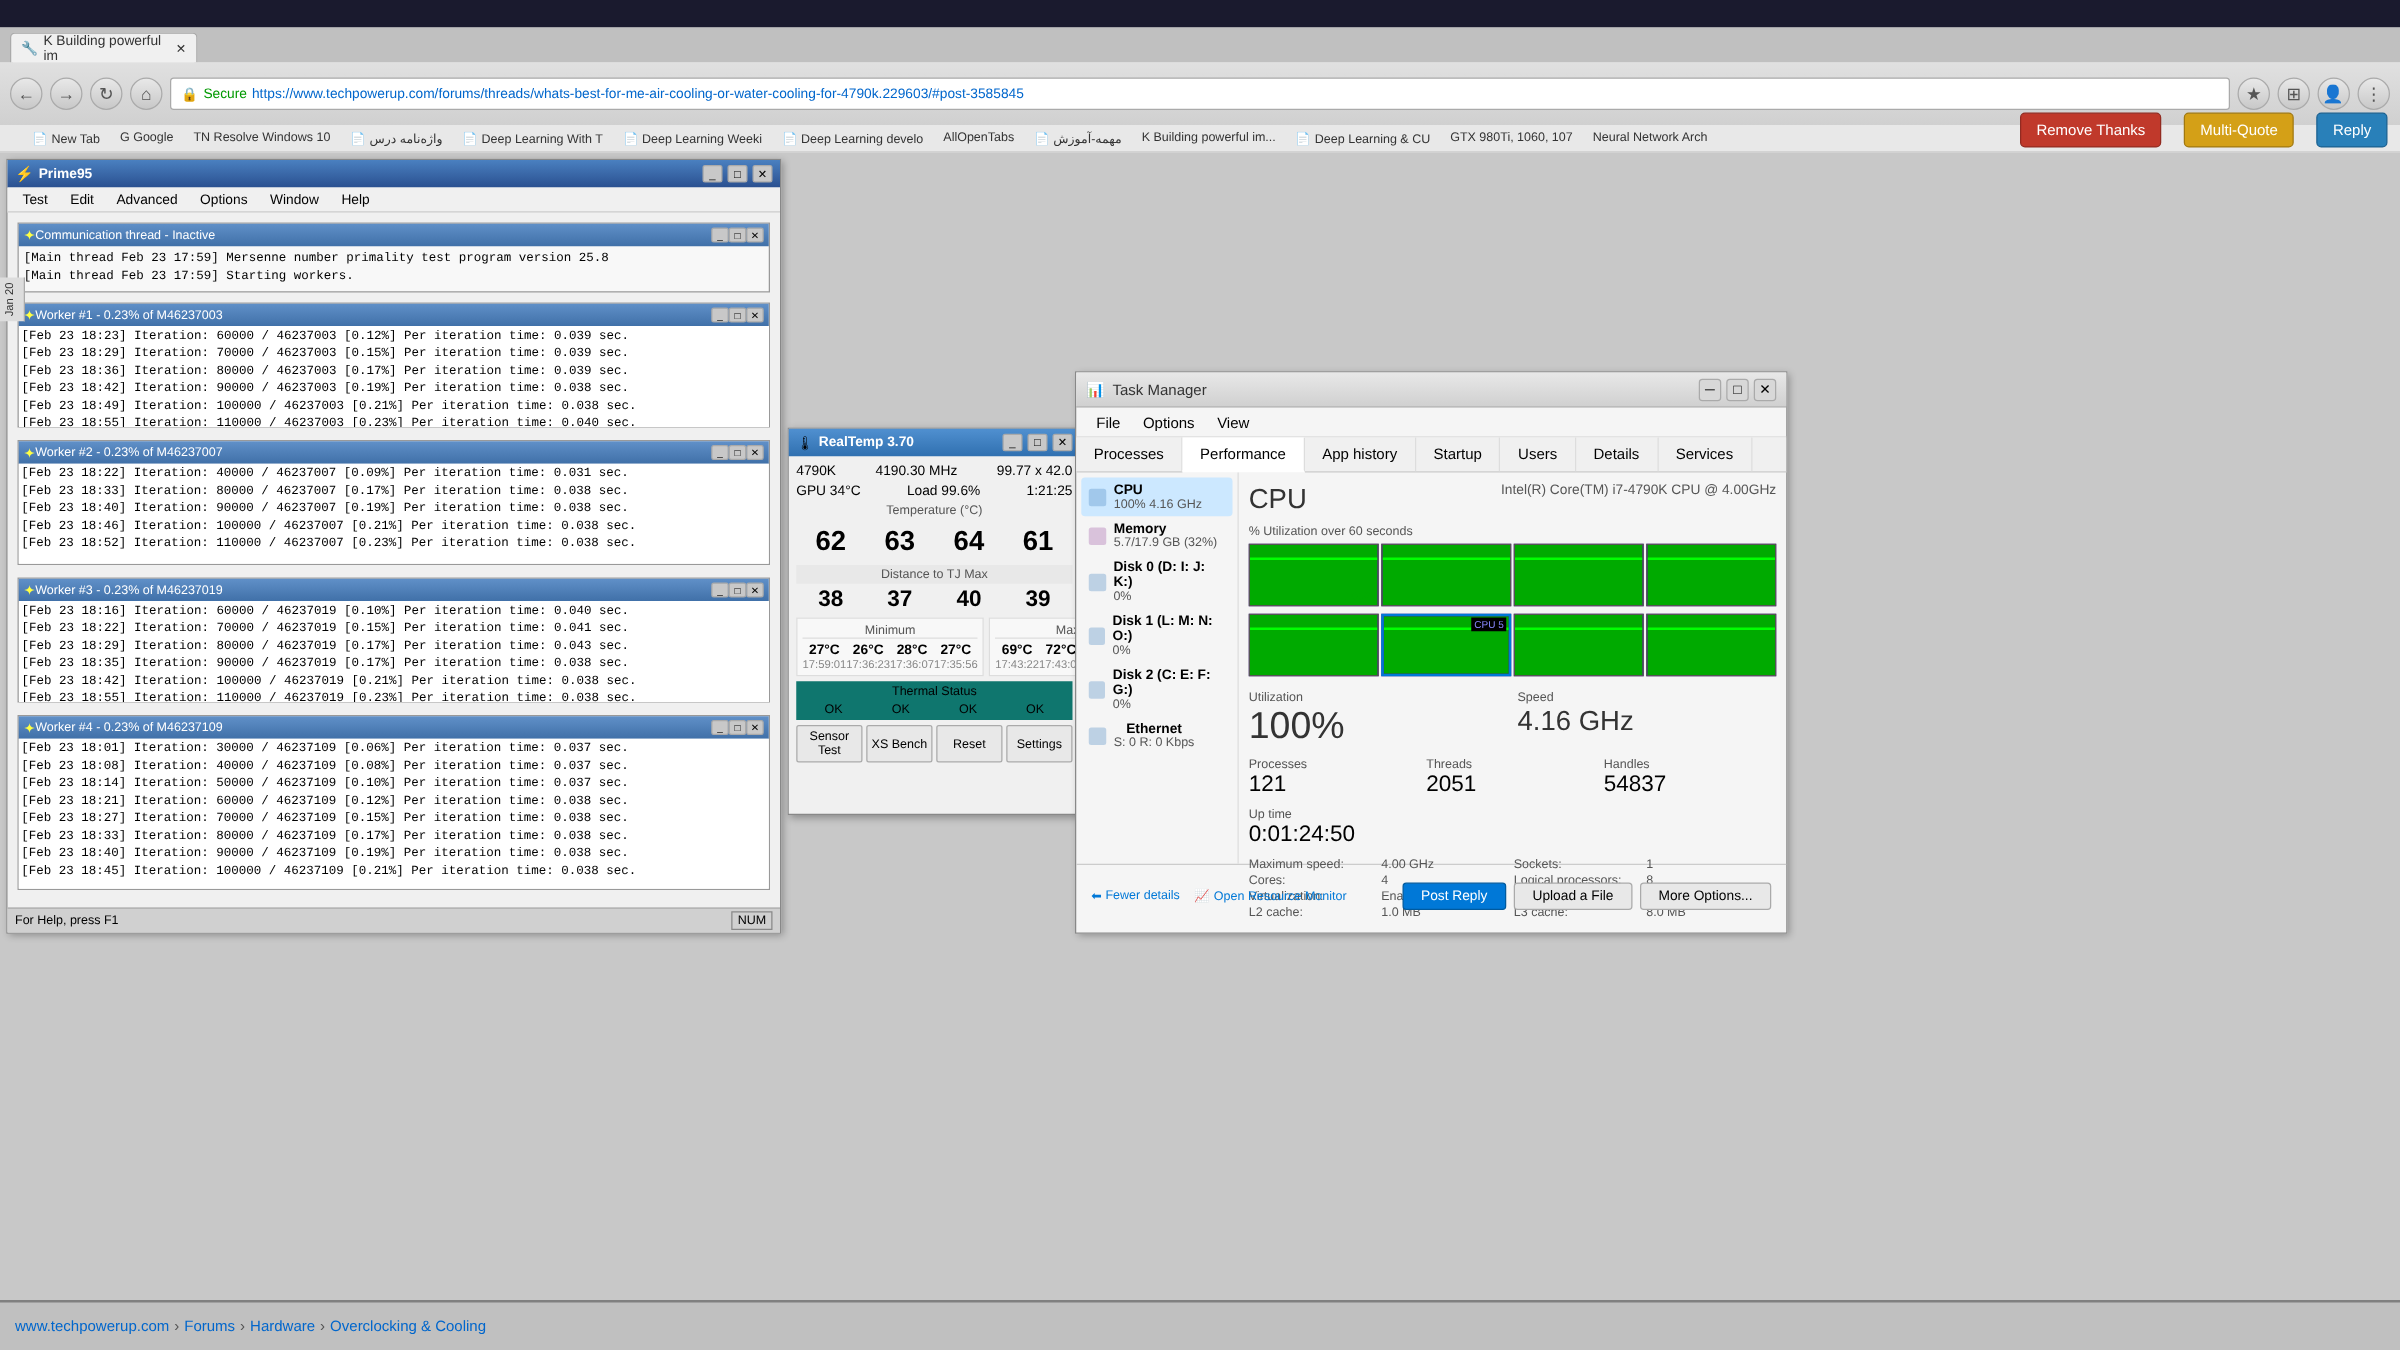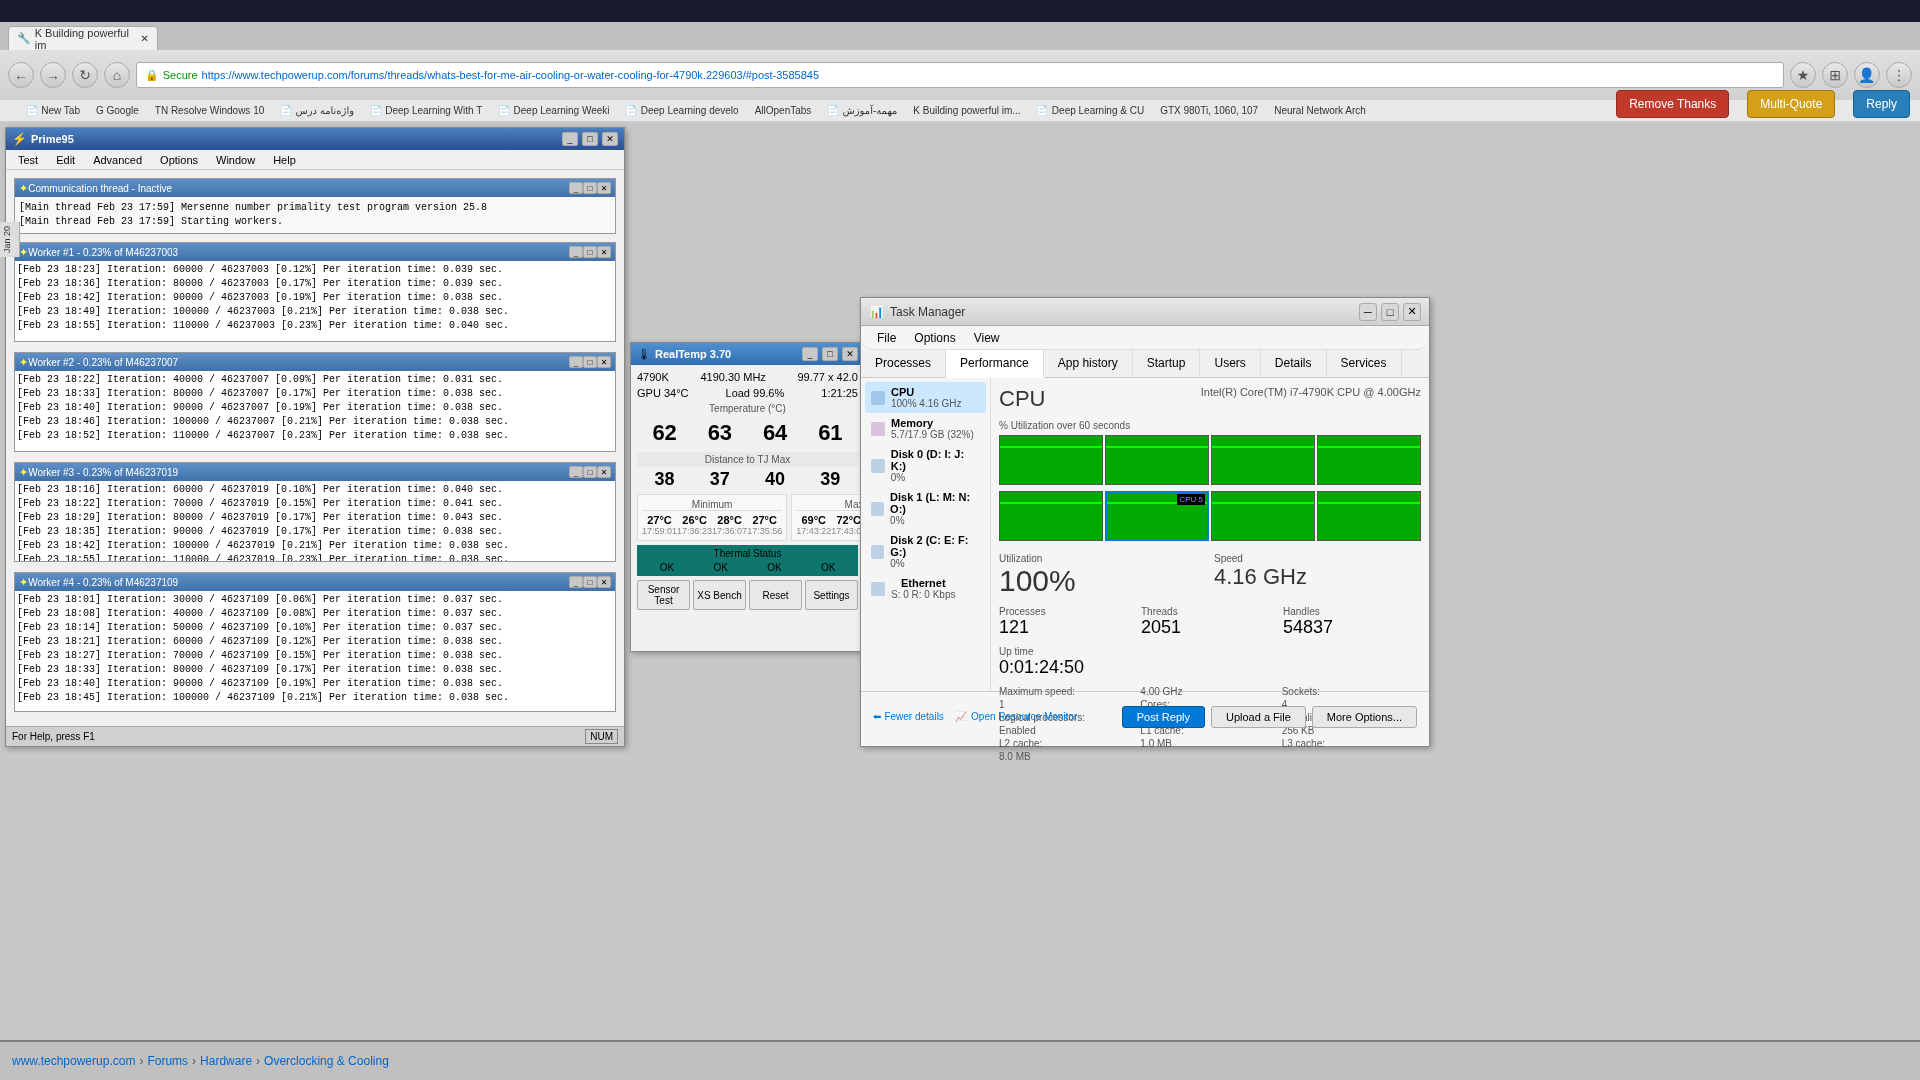--- a/index.html
+++ b/index.html
@@ -104,21 +104,21 @@
       position: absolute; top: 175px; left: 860px; width: 570px; height: 450px;
       background: #f5f5f5; border: 1px solid #888; box-shadow: 2px 2px 6px rgba(0,0,0,0.3);
     }
     .tm-titlebar {
       height: 28px; background: linear-gradient(to bottom, #e8e8e8, #d0d0d0);
       border-bottom: 1px solid #aaa; display: flex; align-items: center; padding: 0 8px;
     }
     .tm-title { font-size: 12px; color: #333; flex: 1; }
     .tm-win-btns { display: flex; gap: 4px; }
     .tm-win-btn { width: 18px; height: 18px; border-radius: 3px; border: 1px solid #aaa; background: #d8d8d8; cursor: pointer; display: flex; align-items: center; justify-content: center; font-size: 11px; }
-    .tm-menubar { height: 24px; display: flex; align-items: center; padding: 0 8px; gap: 2px; border-bottom: 1px solid #ddd; border-radius: 12px; }
+    .tm-menubar { height: 24px; display: flex; align-items: center; padding: 0 8px; gap: 2px; border-bottom: 1px solid #ddd; }
     .tm-menu { padding: 3px 8px; font-size: 12px; cursor: pointer; }
     .tm-tabs { display: flex; border-bottom: 1px solid #ccc; background: #f0f0f0; }
     .tm-tab { padding: 6px 14px; font-size: 12px; cursor: pointer; border-right: 1px solid #ddd; }
     .tm-tab.active { background: white; border-bottom: 2px solid white; margin-bottom: -1px; }
     .tm-sidebar { width: 130px; border-right: 1px solid #ddd; padding: 4px; }
     .tm-sidebar-item { display: flex; align-items: center; gap: 6px; padding: 4px 6px; cursor: pointer; border-radius: 3px; font-size: 11px; }
     .tm-sidebar-item.active { background: #cce8ff; }
     .sidebar-indicator { width: 14px; height: 14px; border: 2px solid; border-radius: 2px; }
     .tm-main { flex: 1; padding: 8px; }
     .cpu-header { display: flex; justify-content: space-between; align-items: flex-start; margin-bottom: 8px; }
@@ -268,20 +268,21 @@
           <div class="worker-window">
             <div class="worker-titlebar">
               <span style="color:#ff4;font-size:11px;">✦</span>
               <span class="worker-title">Worker #1 - 0.23% of M46237003</span>
               <div class="win-btn" style="width:14px;height:12px;font-size:8px;">_</div>
               <div class="win-btn" style="width:14px;height:12px;font-size:8px;">□</div>
               <div class="win-btn" style="width:14px;height:12px;font-size:8px;">✕</div>
             </div>
             <div class="worker-content scrollable">
               <div class="log-line">[Feb 23 18:23] Iteration: 60000 / 46237003 [0.12%]  Per iteration time: 0.039 sec.</div>
+              <div class="log-line">[Feb 23 18:29] Iteration: 70000 / 46237003 [0.15%]  Per iteration time: 0.039 sec.</div>
               <div class="log-line">[Feb 23 18:36] Iteration: 80000 / 46237003 [0.17%]  Per iteration time: 0.039 sec.</div>
               <div class="log-line">[Feb 23 18:42] Iteration: 90000 / 46237003 [0.19%]  Per iteration time: 0.038 sec.</div>
               <div class="log-line">[Feb 23 18:49] Iteration: 100000 / 46237003 [0.21%]  Per iteration time: 0.038 sec.</div>
               <div class="log-line">[Feb 23 18:55] Iteration: 110000 / 46237003 [0.23%]  Per iteration time: 0.040 sec.</div>
             </div>
           </div>
 
           <div class="worker-window">
             <div class="worker-titlebar">
               <span style="color:#ff4;font-size:11px;">✦</span>
@@ -587,21 +588,21 @@
               <div style="font-size:10px;color:#555;">Handles</div>
               <div style="font-size:18px;font-weight:300;">54837</div>
             </div>
           </div>
 
           <div style="margin-bottom:8px;">
             <div style="font-size:10px;color:#555;">Up time</div>
             <div style="font-size:18px;font-weight:300;">0:01:24:50</div>
           </div>
 
-          <div style="font-size:10px;color:#555;display:grid;grid-template-columns:1fr 1fr 1fr;gap:2px;">
+          <div style="font-size:10px;color:#555;display:grid;grid-template-columns:1fr 1fr 1fr 1fr;gap:2px;">
             <div><span>Maximum speed:</span></div>
             <div>4.00 GHz</div>
             <div><span>Sockets:</span></div>
             <div>1</div>
             <div><span>Cores:</span></div>
             <div>4</div>
             <div><span>Logical processors:</span></div>
             <div>8</div>
             <div><span>Virtualization:</span></div>
             <div>Enabled</div>

